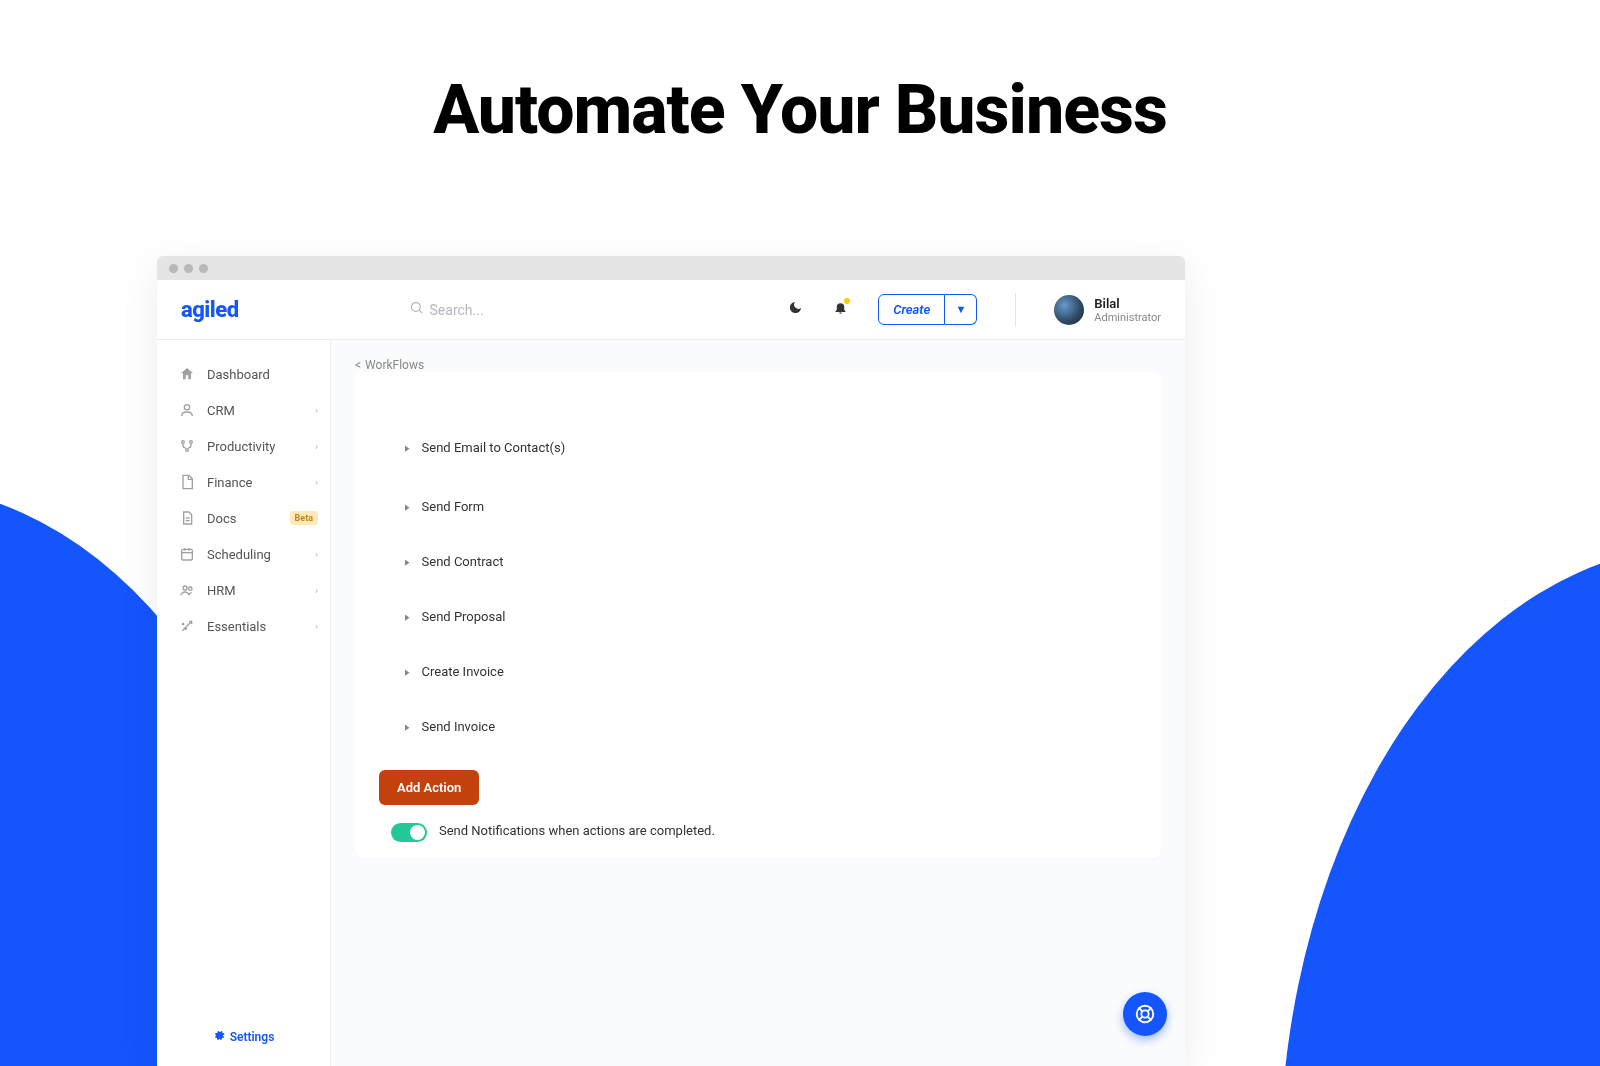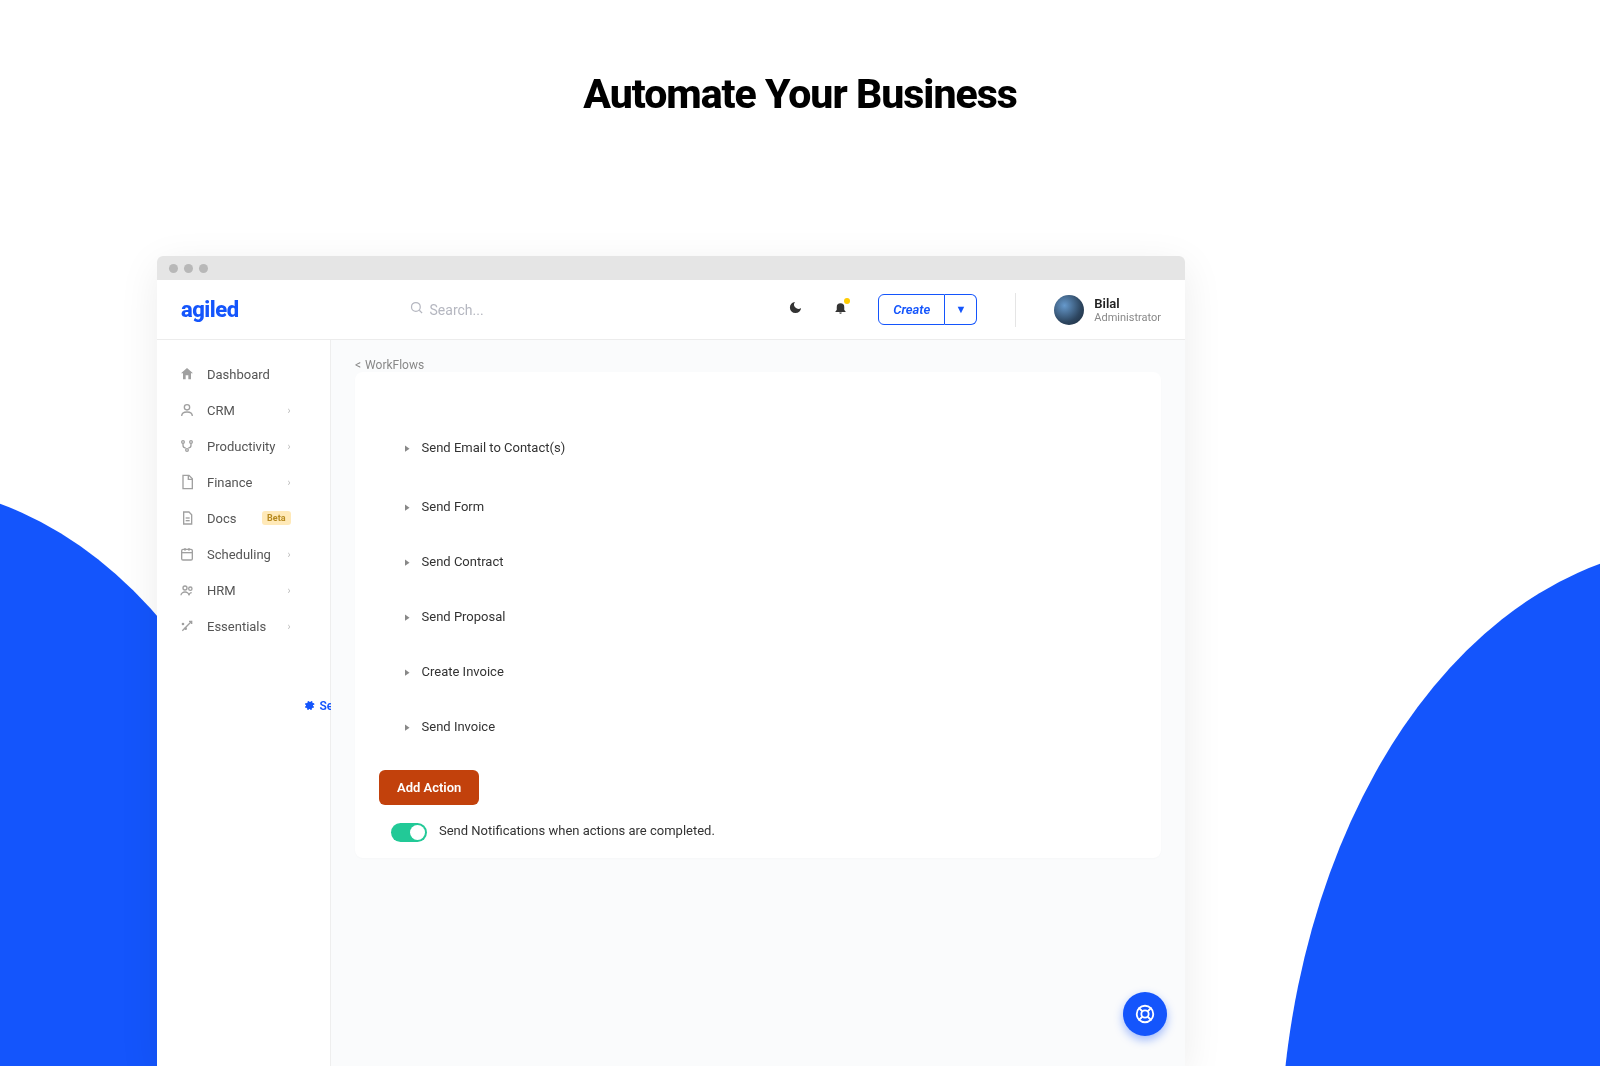--- a/index.html
+++ b/index.html
@@ -1,18 +1,18 @@
 <!DOCTYPE html>
 <html><head>
 <meta charset="utf-8">
 <style>
 * { margin:0; padding:0; box-sizing:border-box; font-family: -apple-system, BlinkMacSystemFont, "Segoe UI", Roboto, "Helvetica Neue", Arial, sans-serif; }
 body { width:1600px; height:1066px; background:#fff; position:relative; overflow:hidden; }
 
-.hero-title { text-align:center; font-size:41px; font-weight:800; letter-spacing:-1px; padding-top:70px; color:#000; }
+.hero-title { text-align:center; font-size:68px; font-weight:800; letter-spacing:-1px; padding-top:70px; color:#000; }
 
 .blue-wave-left {
   position:absolute; left:0; bottom:0; width:340px; height:600px;
   background:#1455fc; clip-path: ellipse(420px 620px at -100px 640px);
   z-index:0;
 }
 .blue-wave-right {
   position:absolute; right:0; bottom:0; width:340px; height:540px;
   background:#1455fc; clip-path: ellipse(420px 620px at 440px 640px);
   z-index:0;
@@ -39,21 +39,21 @@
 .create-btn { border:1px solid #1455fc; background:#fff; color:#1455fc; font-weight:600; font-size:13px; padding:7px 14px; border-radius:6px 0 0 6px; cursor:pointer;font-style:italic; }
 .create-drop { border:1px solid #1455fc; border-left:0; background:#fff; color:#1455fc; padding:7px 10px; border-radius:0 6px 6px 0; cursor:pointer; font-size:11px; }
 .vr { width:1px; height:34px; background:#e5e5e5; margin:0 8px; }
 .user-block { display:flex; align-items:center; gap:10px; cursor:pointer; }
 .avatar { width:30px; height:30px; border-radius:50%; background: radial-gradient(circle at 35% 35%, #6699cc 0%, #2d4660 60%, #1a2838 100%); }
 .user-text .uname { font-size:13px; font-weight:600; color:#222; }
 .user-text .urole { font-size:11px; color:#888; }
 
 .body-area { display:flex; height:calc(100% - 84px); background:#fff; }
 
-.sidebar { width:174px; border-right:1px solid #eee; display:flex; flex-direction:row; padding:16px 0 10px; }
+.sidebar { width:174px; border-right:1px solid #eee; display:flex; flex-direction:column; padding:16px 0 10px; }
 .nav-list { flex:1; }
 .nav-item { display:flex; align-items:center; padding:10px 12px 10px 22px; gap:12px; font-size:13px; color:#555; cursor:pointer; position:relative; }
 .nav-item .ic { width:16px; height:16px; color:#a0a0a0; display:inline-flex; align-items:center; justify-content:center; }
 .nav-item .ic svg { width:16px; height:16px; }
 .nav-item .chev { margin-left:auto; color:#bbb; font-size:10px; }
 .beta { background:#ffe9b8; color:#b78a1f; font-size:9px; font-weight:700; padding:2px 5px; border-radius:3px; margin-left:auto; }
 .settings-link { text-align:center; font-size:12px; color:#1455fc; font-weight:600; padding:12px 0; display:flex; align-items:center; justify-content:center; gap:5px; }
 
 .main-area { flex:1; background:#fafbfc; padding:18px 24px 0; position:relative; overflow:hidden; }
 .breadcrumb { font-size:12px; color:#888; display:flex; align-items:center; gap:4px; cursor:pointer; }

